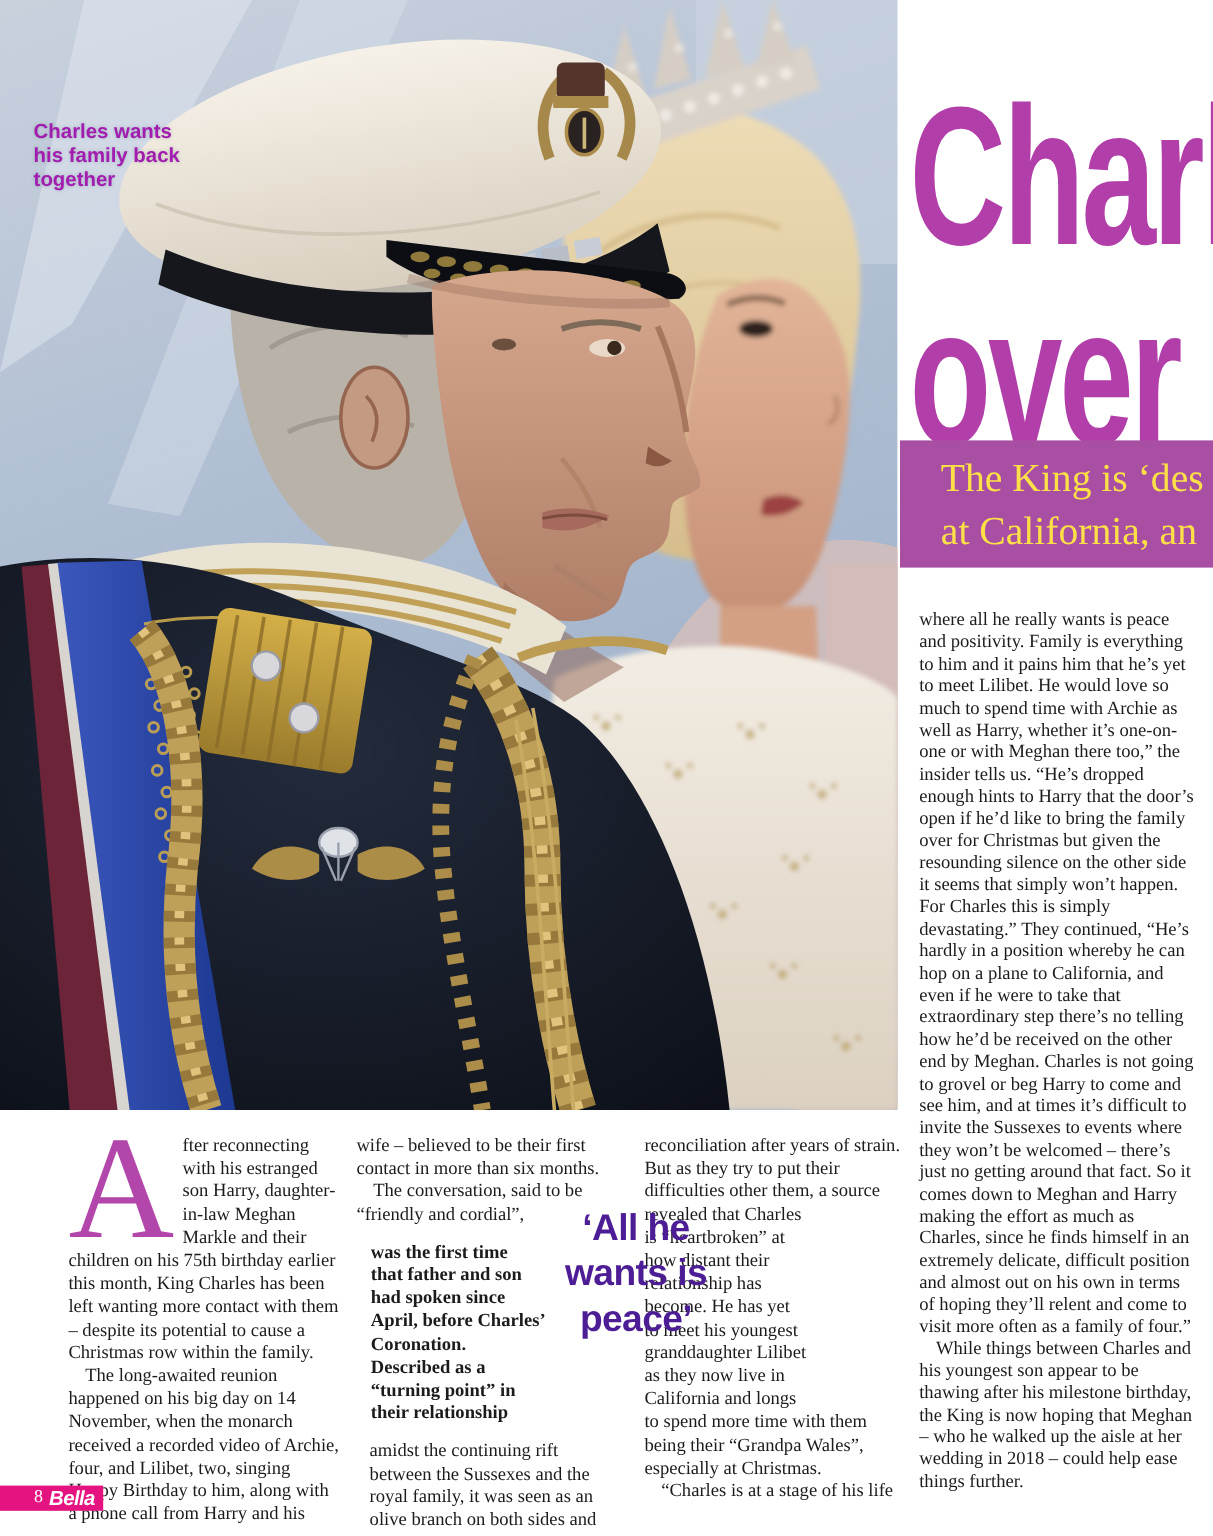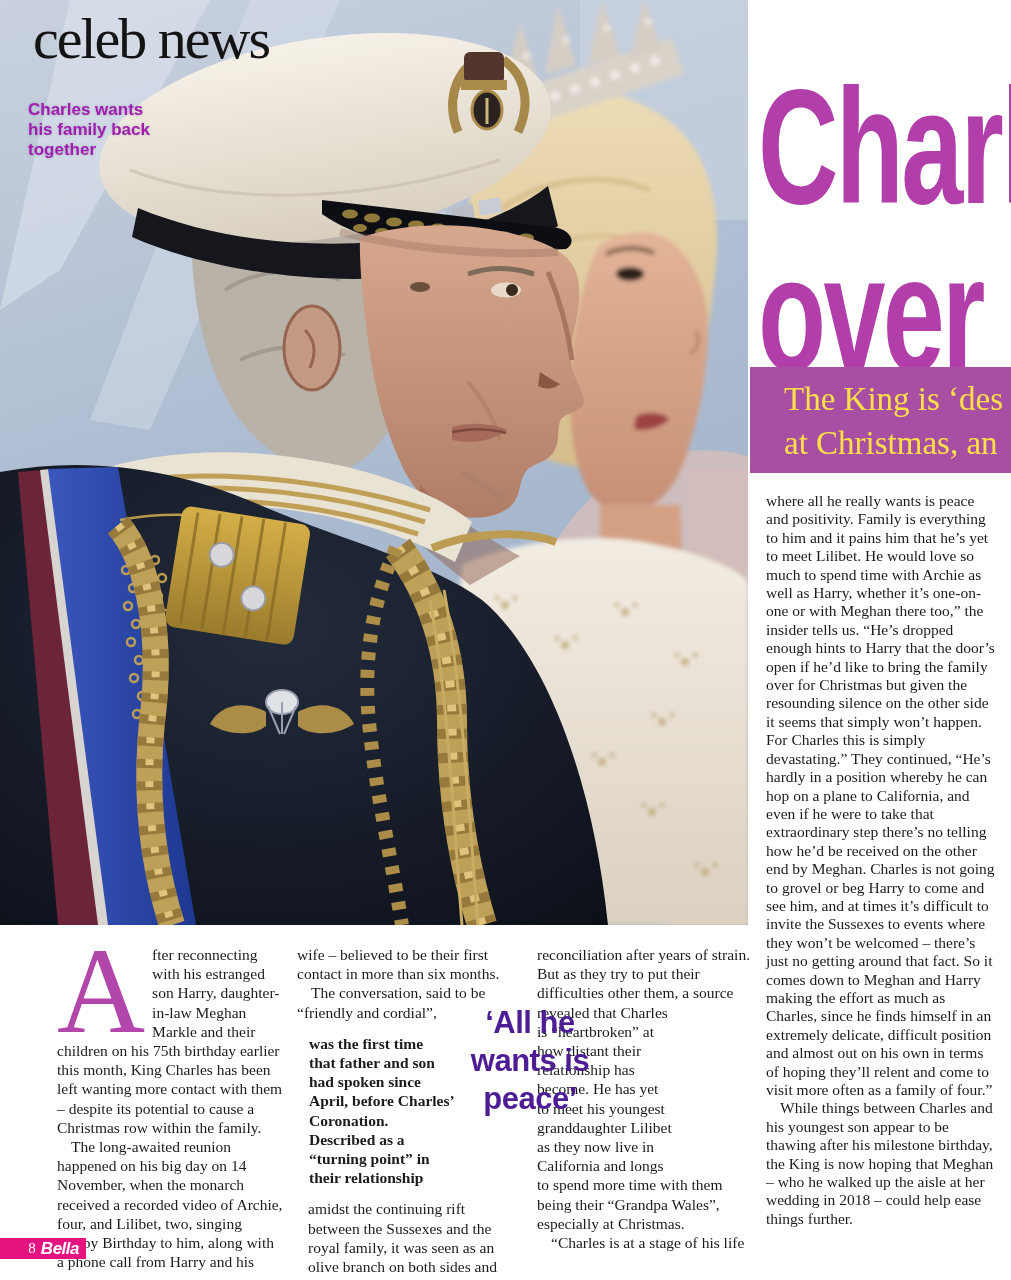--- a/index.html
+++ b/index.html
@@ -15,21 +15,21 @@
   .headline .hl-line{font-family:"Liberation Sans",sans-serif;font-weight:700;font-size:164px;
         line-height:167px;color:#b23fa9;white-space:nowrap;letter-spacing:-4px;
         transform:scaleX(0.68);transform-origin:left top;}
   .headline .hl1{margin-top:8px;}
   .standfirst{position:absolute;left:750px;top:367px;width:261px;height:106px;background:#a94fa3;
         overflow:hidden;padding:0;}
   .standfirst .sf-line{font-family:"Liberation Serif",serif;color:#fde047;font-size:33px;
         line-height:44px;white-space:nowrap;padding-left:34px;}
   .standfirst .sf1{padding-top:10px;}
   .bodytext{font-size:15.5px;line-height:19.2px;}
-  .right-col{position:absolute;left:766px;top:492px;width:230px;font-size:15.5px;line-height:18.4px;}
+  .right-col{position:absolute;left:766px;top:508px;width:230px;font-size:15.5px;line-height:18.4px;}
   .col{position:absolute;top:945px;}
   .col1{left:57px;width:226px;}
   .col2{left:297px;width:226px;}
   .col3{left:537px;width:222px;}
   .indent{text-indent:14px;}
   .narrow-right{white-space:pre-line;width:156px;}
   .narrow-left{white-space:pre-line;margin-left:80px;}
   .drop-cap{float:left;font-family:"Liberation Serif",serif;color:#b246ab;font-size:122px;
         line-height:88px;margin:2px 7px 0 0;}
   .pull-quote{position:absolute;left:440px;top:1004px;width:180px;text-align:center;
@@ -275,33 +275,32 @@
         <g>
           <path d="M266,712 C240,698 218,708 210,724 C228,736 254,736 266,726 Z" fill="#ab8d48"></path>
           <path d="M298,712 C324,698 346,708 354,724 C336,736 310,736 298,726 Z" fill="#ab8d48"></path>
           <ellipse cx="282" cy="702" rx="16" ry="12" fill="#dfe3e8" stroke="#9aa0ad" stroke-width="2"></ellipse>
           <path d="M268,706 L280,734 M296,706 L284,734 M282,702 L282,734" stroke="#9aa0ad" stroke-width="2"></path>
         </g>
       </g>
     </svg>
   </div>
 
-  <div class="section-label">celeb news</div>
   <div class="photo-caption">Charles wants
 his family back
 together</div>
 
   <div class="headline">
     <div class="hl-line hl1">Charl</div>
     <div class="hl-line">over C</div>
   </div>
 
   <div class="standfirst">
     <div class="sf-line sf1">The King is ‘des</div>
-    <div class="sf-line">at Christmas, an</div>
+    <div class="sf-line">at California, an</div>
   </div>
 
   <div class="right-col">
     <p style="margin:0;">where all he really wants is peace and positivity. Family is everything to him and it pains him that he’s yet to meet Lilibet. He would love so much to spend time with Archie as well as Harry, whether it’s one-on-one or with Meghan there too,” the insider tells us. “He’s dropped enough hints to Harry that the door’s open if he’d like to bring the family over for Christmas but given the resounding silence on the other side it seems that simply won’t happen. For Charles this is simply devastating.” They continued, “He’s hardly in a position whereby he can hop on a plane to California, and even if he were to take that extraordinary step there’s no telling how he’d be received on the other end by Meghan. Charles is not going to grovel or beg Harry to come and see him, and at times it’s difficult to invite the Sussexes to events where they won’t be welcomed – there’s just no getting around that fact. So it comes down to Meghan and Harry making the effort as much as Charles, since he finds himself in an extremely delicate, difficult position and almost out on his own in terms of hoping they’ll relent and come to visit more often as a family of four.”</p>
     <p class="indent" style="margin:0;">While things between Charles and his youngest son appear to be thawing after his milestone birthday, the King is now hoping that Meghan – who he walked up the aisle at her wedding in 2018 – could help ease things further.</p>
   </div>
 
   <div class="col col1 bodytext">
     <span class="drop-cap">A</span>
     <p style="margin:0;">fter reconnecting with his estranged son Harry, daughter-in-law Meghan Markle and their children on his 75th birthday earlier this month, King Charles has been left wanting more contact with them – despite its potential to cause a Christmas row within the family.</p>

